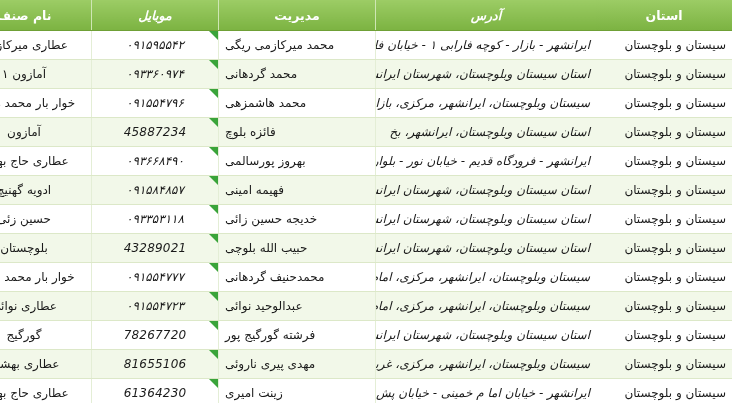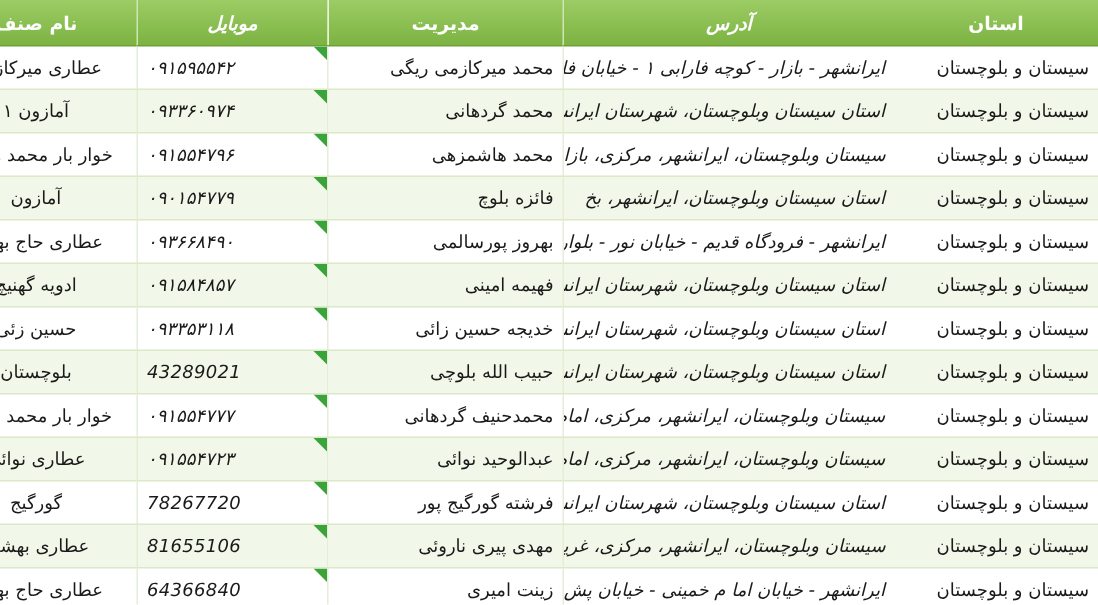--- a/index.html
+++ b/index.html
@@ -57,28 +57,28 @@
     border-left: none;
   }
   table.data-table tbody tr:nth-child(odd) {
     background: #ffffff;
   }
   table.data-table tbody tr:nth-child(even) {
     background: #f2f8e9;
   }
   .col-province { width: 128px; }
   .col-address  { width: 212px; text-align: right; font-style: italic; }
-  .col-manager  { width: 148px; text-align: right; }
+  .col-manager  { width: 148px; text-align: left; }
   .col-mobile   { width: 118px; text-align: center; position: relative; font-style: italic; }
   .col-guild    { width: 126px; text-align: center; }
 
   .mobile-cell {
     position: relative;
     padding-right: 18px;
-    text-align: left;
+    text-align: center;
     font-size: 12px;
     letter-spacing: 0.2px;
   }
   .flag-marker {
     position: absolute;
     top: 0;
     right: 0;
     width: 0;
     height: 0;
     border-top: 9px solid #3aa43a;
@@ -123,21 +123,21 @@
           <td class="col-province">سیستان و بلوچستان</td>
           <td class="col-address">سیستان وبلوچستان، ایرانشهر، مرکزی، بازار، کوچه</td>
           <td class="col-manager">محمد هاشمزهی</td>
           <td class="col-mobile mobile-cell"><span class="flag-marker"></span><span class="mobile-num">۰۹۱۵۵۴۷۹۶</span></td>
           <td class="col-guild">خوار بار محمد هاشم</td>
         </tr>
         <tr>
           <td class="col-province">سیستان و بلوچستان</td>
           <td class="col-address">استان سیستان وبلوچستان، ایرانشهر، بخ</td>
           <td class="col-manager">فائزه بلوچ</td>
-          <td class="col-mobile mobile-cell"><span class="flag-marker"></span><span class="mobile-num">۰۹۰۱۵۴۷۷۹</span></td>
+          <td class="col-mobile mobile-cell"><span class="flag-marker"></span><span class="mobile-num">45887234</span></td>
           <td class="col-guild">آمازون</td>
         </tr>
         <tr>
           <td class="col-province">سیستان و بلوچستان</td>
           <td class="col-address">ایرانشهر - فرودگاه قدیم - خیابان نور - بلوار بلوچ</td>
           <td class="col-manager">بهروز پورسالمی</td>
           <td class="col-mobile mobile-cell"><span class="flag-marker"></span><span class="mobile-num">۰۹۳۶۶۸۴۹۰</span></td>
           <td class="col-guild">عطاری حاج بهروز</td>
         </tr>
         <tr>
@@ -186,18 +186,18 @@
           <td class="col-province">سیستان و بلوچستان</td>
           <td class="col-address">سیستان وبلوچستان، ایرانشهر، مرکزی، غریب آباد،</td>
           <td class="col-manager">مهدی پیری ناروئی</td>
           <td class="col-mobile mobile-cell"><span class="flag-marker"></span><span class="mobile-num">81655106</span></td>
           <td class="col-guild">عطاری بهشت</td>
         </tr>
         <tr>
           <td class="col-province">سیستان و بلوچستان</td>
           <td class="col-address">ایرانشهر - خیابان اما م خمینی - خیابان پش</td>
           <td class="col-manager">زینت امیری</td>
-          <td class="col-mobile mobile-cell"><span class="flag-marker"></span><span class="mobile-num">64366840</span></td>
+          <td class="col-mobile mobile-cell"><span class="flag-marker"></span><span class="mobile-num">61364230</span></td>
           <td class="col-guild">عطاری حاج بهروز</td>
         </tr>
       </tbody>
   </table>
 </div>
 
 </body></html>

